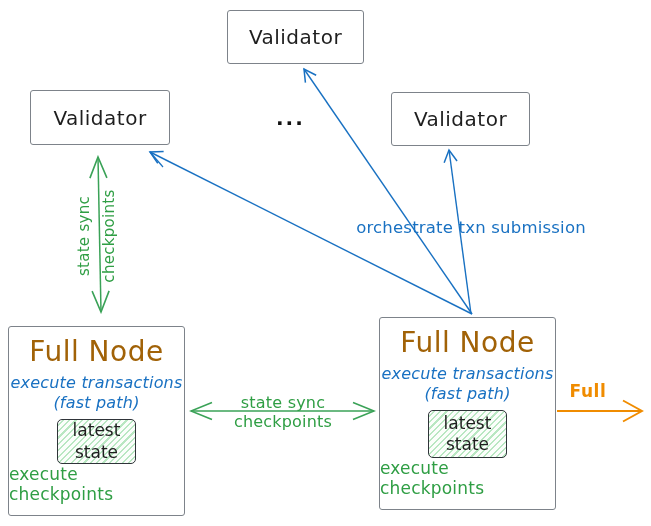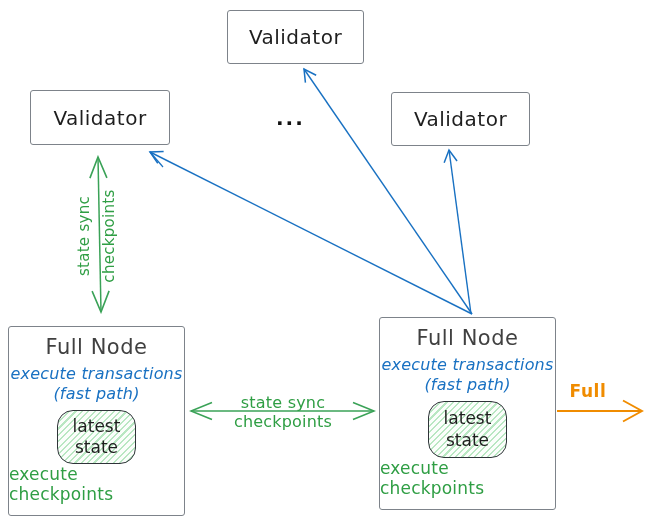--- a/index.html
+++ b/index.html
@@ -56,39 +56,39 @@
   .full-node {
     display: flex;
     flex-direction: column;
     align-items: center;
   }
   .fn-left  { left: 8px;   top: 326px; width: 177px; height: 190px; }
   .fn-right { left: 379px; top: 317px; width: 177px; height: 193px; }
 
   .fn-title {
     margin-top: 8px;
-    font-size: 21px;
+    font-size: 28px;
     letter-spacing: 0.5px;
-    color: #404040;
+    color: #a16207;
   }
   .fn-blue {
     margin-top: 5px;
     text-align: center;
     color: #1971c2;
     font-size: 16px;
     line-height: 1.22;
     letter-spacing: 0.2px;
     font-style: italic;
   }
   .state-box {
     margin-top: 7px;
     width: 79px;
     height: 61px;
     border: 1.7px solid #2f3439;
-    border-radius: 16px;
+    border-radius: 5px;
     display: flex;
     flex-direction: column;
     align-items: center;
     justify-content: center;
     background:
       repeating-linear-gradient(135deg,
         rgba(255,255,255,0) 0px, rgba(255,255,255,0) 3px,
         #b9e7c2 3px, #b9e7c2 4.5px),
       #fbfefb;
     font-size: 17px;
@@ -218,16 +218,17 @@
   <div class="lbl lbl-vert">
     <div>state sync</div>
     <div>checkpoints</div>
   </div>
 
   <div class="lbl lbl-horiz">
     <div>state sync</div>
     <div>checkpoints</div>
   </div>
 
+  <div class="lbl lbl-orch">orchestrate txn submission</div>
 
   <div class="lbl lbl-rpcs">Full</div>
 
 </div>
 
 </body></html>

